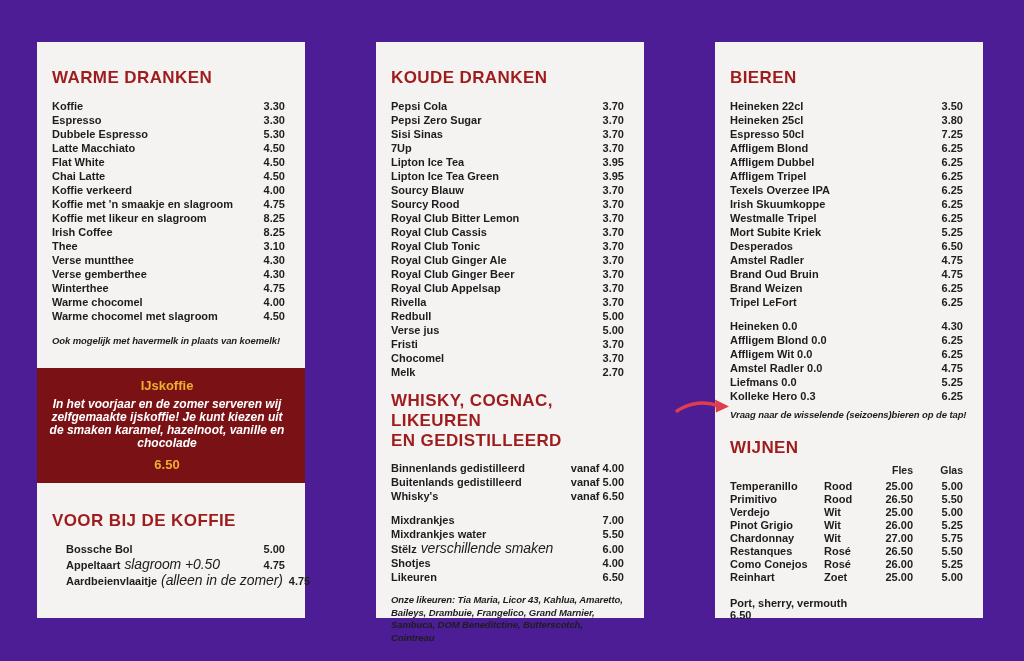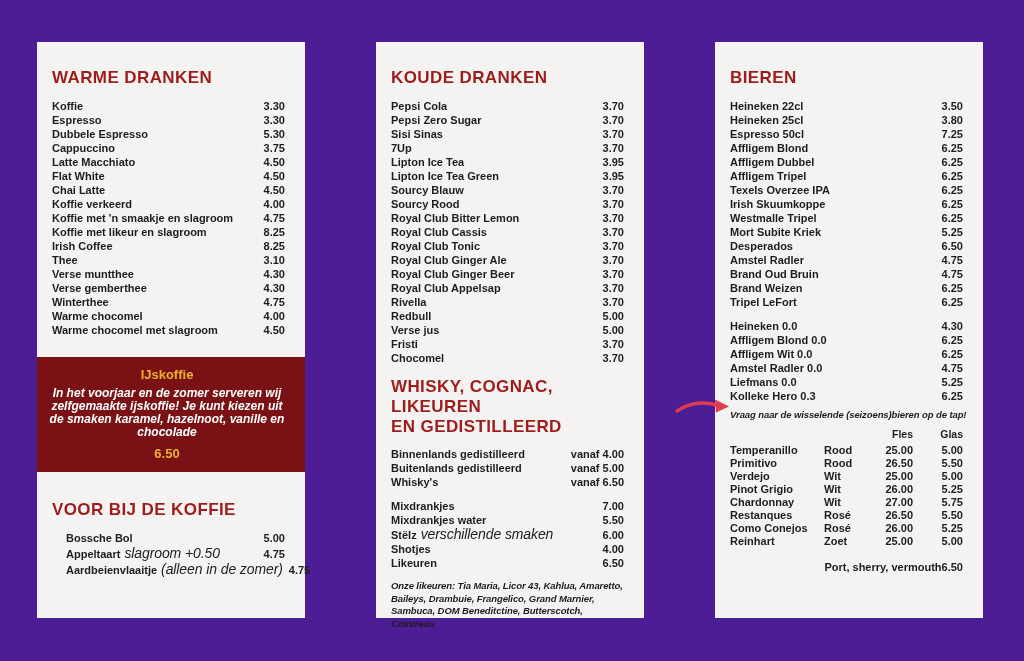--- a/index.html
+++ b/index.html
@@ -42,21 +42,21 @@
   .ijsbox .t{color:#EDB02C;font-weight:800;font-size:13px;line-height:16px;margin-bottom:4px;}
   .ijsbox .b{font-style:italic;font-size:12px;line-height:13px;font-weight:600;}
   .ijsbox .p{color:#EDB02C;font-weight:800;font-size:13px;margin-top:7px;}
   .wine-head,.wine-row{
     display:grid;grid-template-columns:94px 56px 1fr 50px;
     font-size:11px;font-weight:700;line-height:13px;white-space:nowrap;
   }
   .wine-head{font-size:10.5px;margin:6px 0 3px 0;}
   .wine-head .c3,.wine-row .c3{text-align:right;}
   .wine-head .c4,.wine-row .c4{text-align:right;}
-  .port-row{display:flex;justify-content:flex-end;font-size:11px;font-weight:700;margin-top:13px;}
+  .port-row{display:flex;justify-content:flex-end;font-size:11px;font-weight:700;margin-top:13px;flex-direction:column;}
   #tap-arrow{position:absolute;left:674px;top:396px;width:58px;height:22px;}
   .v-rows{margin-top:0;}
   .voor .row{line-height:15px;margin-left:14px;}
 </style>
 </head>
 <body>
 
 <div id="canvas">
 
   <div class="panel" id="panel1">
@@ -71,24 +71,20 @@
         <div class="row">
           <span class="nm">Espresso</span>
           <span class="pr">3.30</span>
         </div>
 
         <div class="row">
           <span class="nm">Dubbele Espresso</span>
           <span class="pr">5.30</span>
         </div>
 
-        <div class="row">
-          <span class="nm">Cappuccino</span>
-          <span class="pr">3.75</span>
-        </div>
 
         <div class="row">
           <span class="nm">Latte Macchiato</span>
           <span class="pr">4.50</span>
         </div>
 
         <div class="row">
           <span class="nm">Flat White</span>
           <span class="pr">4.50</span>
         </div>
@@ -141,20 +137,21 @@
         <div class="row">
           <span class="nm">Warme chocomel</span>
           <span class="pr">4.00</span>
         </div>
 
         <div class="row">
           <span class="nm">Warme chocomel met slagroom</span>
           <span class="pr">4.50</span>
         </div>
       </div>
+    <div class="small-note">Ook mogelijk met havermelk in plaats van koemelk!</div>
 
     <div class="ijsbox">
       <div class="t">IJskoffie</div>
       <div class="b">In het voorjaar en de zomer serveren wij zelfgemaakte ijskoffie! Je kunt kiezen uit de smaken karamel, hazelnoot, vanille en chocolade</div>
       <div class="p">6.50</div>
     </div>
 
     <h2 class="heading sub">VOOR BIJ DE KOFFIE</h2>
     <div class="voor">
 
@@ -267,20 +264,24 @@
         <div class="row">
           <span class="nm">Fristi</span>
           <span class="pr">3.70</span>
         </div>
 
         <div class="row">
           <span class="nm">Chocomel</span>
           <span class="pr">3.70</span>
         </div>
 
+        <div class="row">
+          <span class="nm">Melk</span>
+          <span class="pr">2.70</span>
+        </div>
       </div>
 
     <h2 class="heading" style="margin-top:12px;margin-bottom:10px;">WHISKY, COGNAC, LIKEUREN
 EN GEDISTILLEERD</h2>
     <div>
 
         <div class="row">
           <span class="nm">Binnenlands gedistilleerd</span>
           <span class="pr">vanaf 4.00</span>
         </div>
@@ -433,20 +434,21 @@
           <span class="pr">5.25</span>
         </div>
 
         <div class="row">
           <span class="nm">Kolleke Hero 0.3</span>
           <span class="pr">6.25</span>
         </div>
       </div>
     <div class="small-note" style="margin-top:6px;">Vraag naar de wisselende (seizoens)bieren op de tap!</div>
 
+    <h2 class="heading" style="margin-top:16px;margin-bottom:0;">WIJNEN</h2>
     <div class="wine-head">
       <span></span>
       <span></span>
       <span class="c3">Fles</span>
       <span class="c4">Glas</span>
     </div>
     <div class="v-rows">
 
         <div class="wine-row">
           <span>Temperanillo</span>

